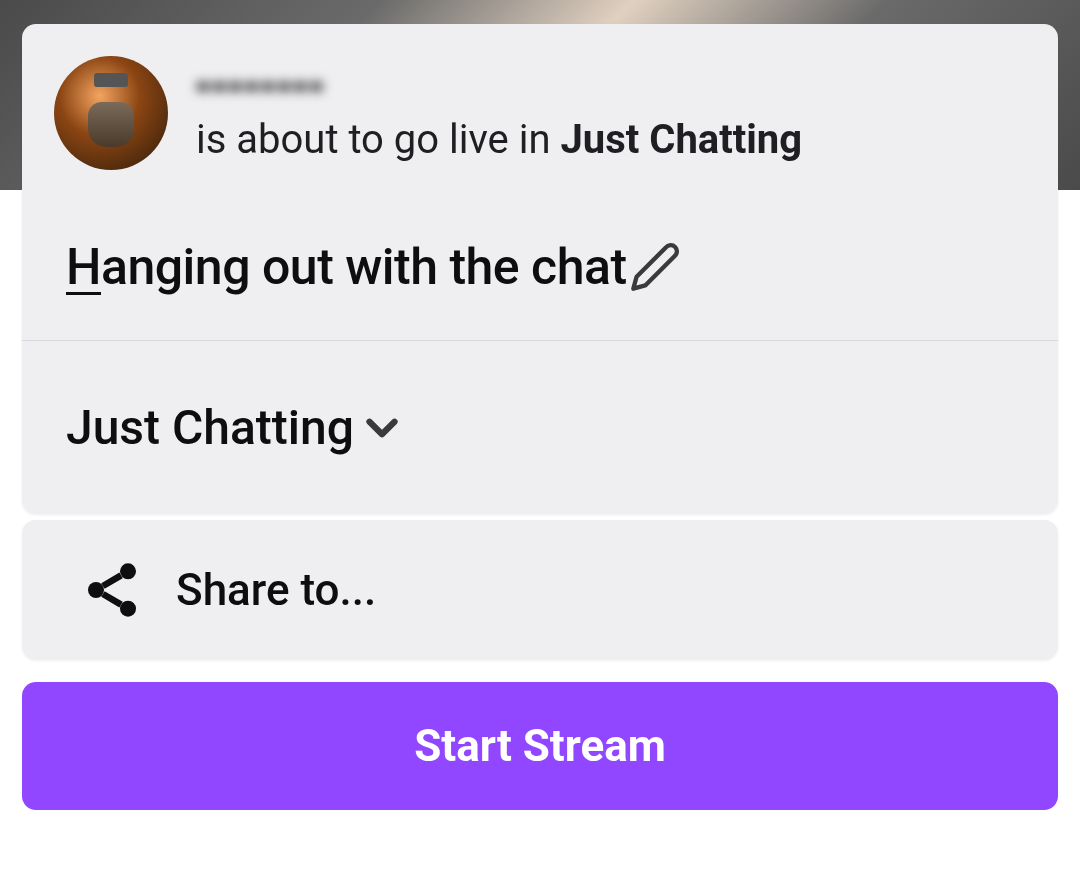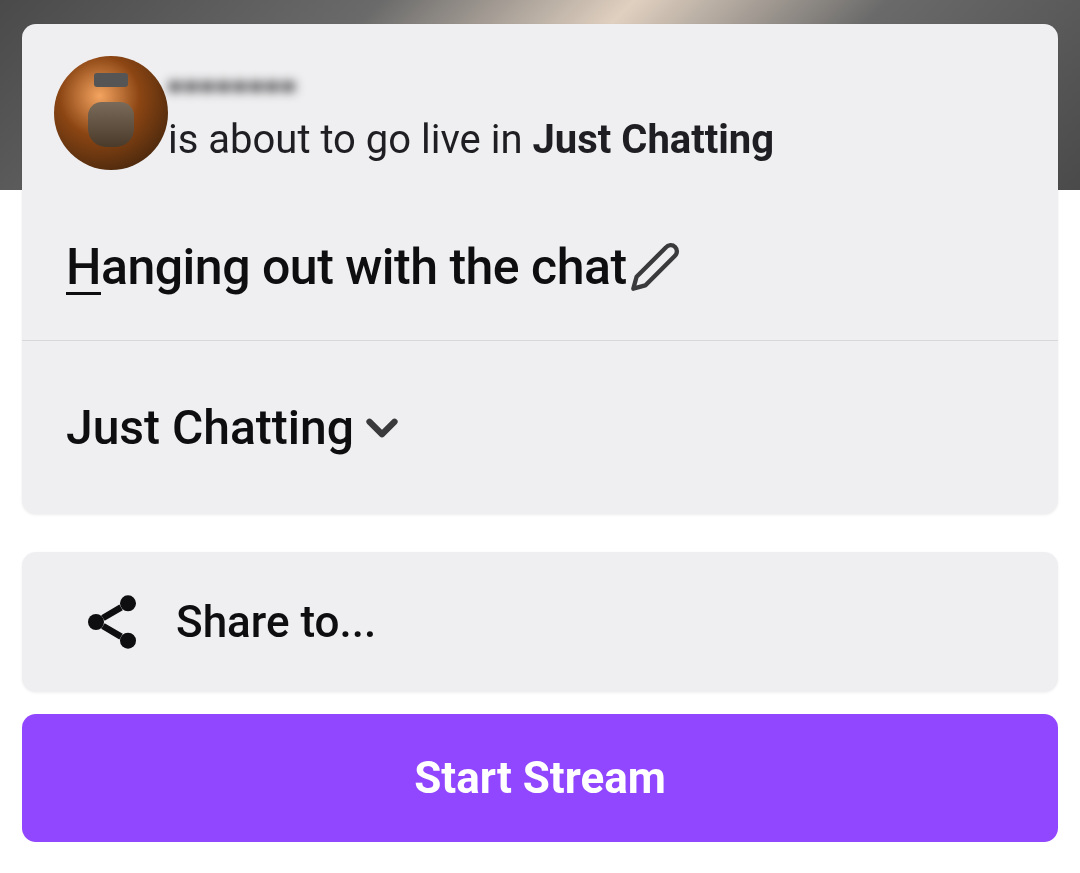--- a/index.html
+++ b/index.html
@@ -28,20 +28,21 @@
       z-index: 1;
       background: #efeff1;
       margin: 24px 22px 0 22px;
       border-radius: 14px;
       box-shadow: 0 1px 3px rgba(0,0,0,0.08);
     }
     .card-header {
       display: flex;
       align-items: center;
       padding: 32px 32px 24px 32px;
+      gap: 28px;
     }
     .avatar {
       width: 114px;
       height: 114px;
       border-radius: 50%;
       background: radial-gradient(circle at 40% 35%, #f4a460 0%, #8b4513 40%, #2a1a0a 100%);
       flex-shrink: 0;
       position: relative;
       overflow: hidden;
     }
@@ -127,21 +128,21 @@
       color: #3a3a3d;
     }
     .category-row {
       padding-top: 58px;
       padding-bottom: 58px;
     }
     .share-card {
       position: relative;
       z-index: 1;
       background: #efeff1;
-      margin: 38px 22px 0 22px;
+      margin: 6px 22px 0 22px;
       border-radius: 14px;
       box-shadow: 0 1px 3px rgba(0,0,0,0.06);
       display: flex;
       align-items: center;
       gap: 32px;
       padding: 38px 44px 38px 58px;
     }
     .share-icon {
       width: 64px;
       height: 64px;

